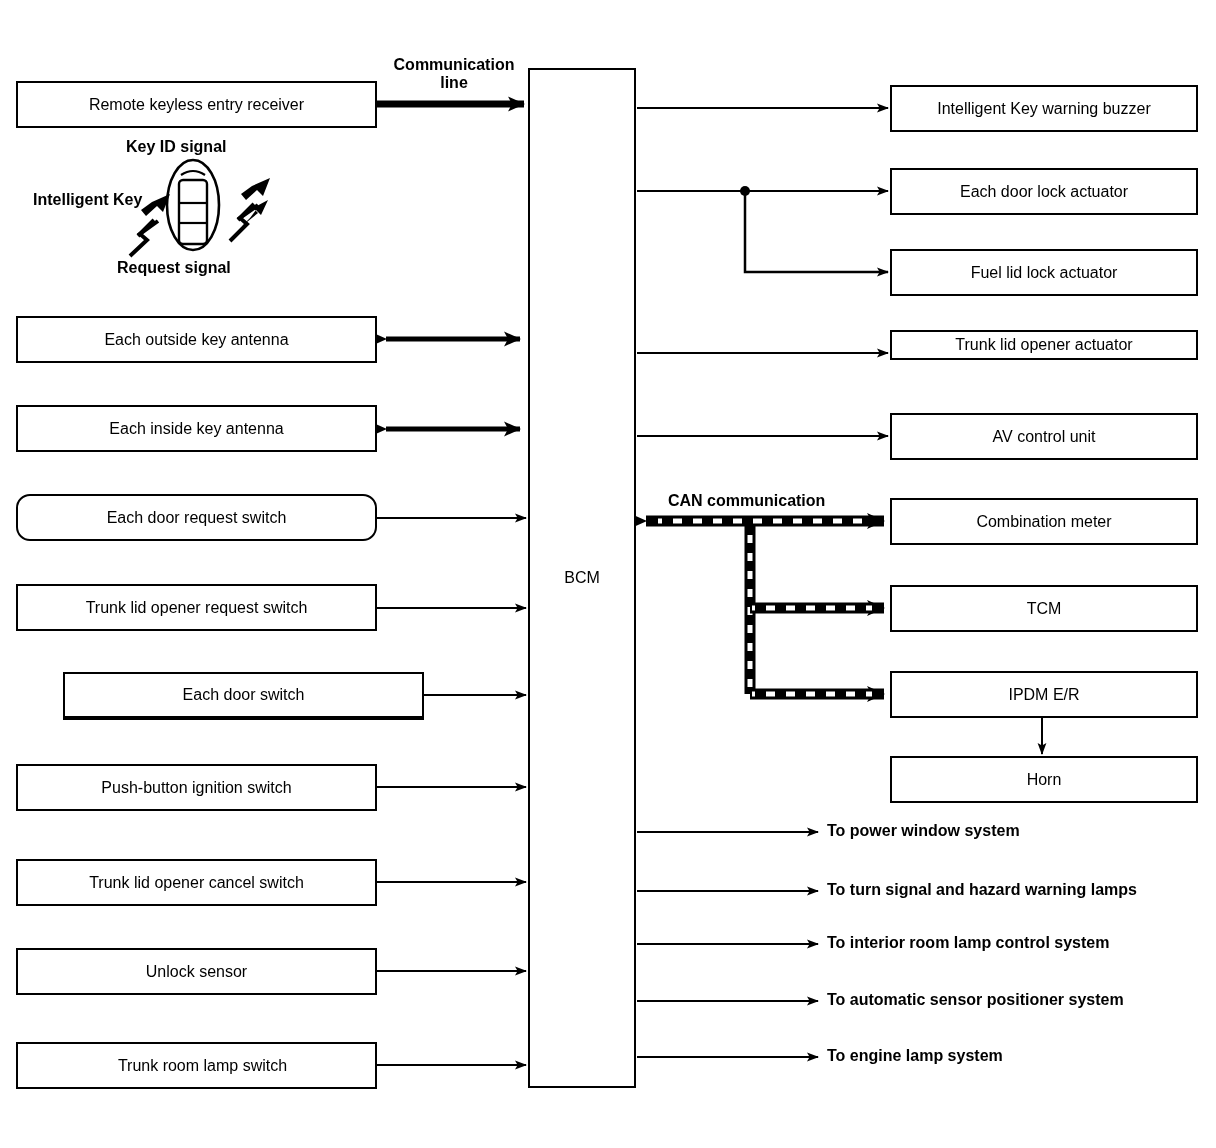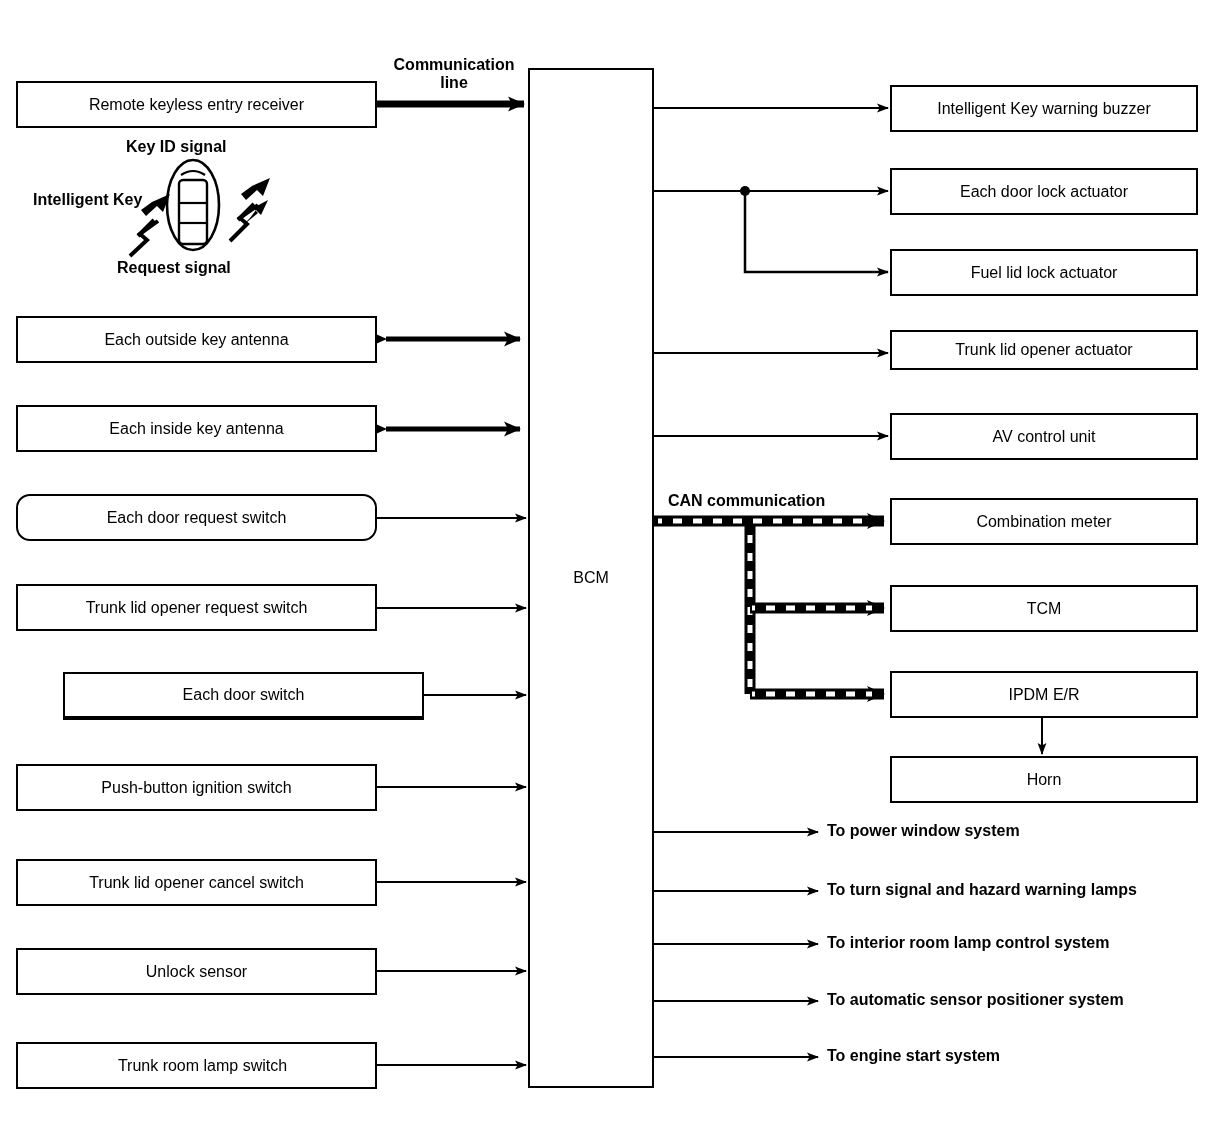--- a/index.html
+++ b/index.html
@@ -172,21 +172,21 @@
       <path d="M238,220 L254,204" stroke-width="4" fill="none"></path>
     </g>
 
     <g stroke="#000" fill="#000">
       <path d="M130,256 L147,240 L140,234 L158,221" stroke-width="4" fill="none"></path>
       <path d="M152,202 L170,194 L163,212 L157,206 L146,216 L141,210 Z" fill="#000" stroke-width="0"></path>
       <path d="M138,236 L154,220" stroke-width="4" fill="none"></path>
     </g>
   </svg>
 
-  <div class="bcm" style="left:528px;top:68px;width:126px;height:1020px;">
+  <div class="bcm" style="left:528px;top:68px;width:108px;height:1020px;">
     <span>BCM</span>
   </div>
 
   <div class="box" style="left:16px;top:81px;width:361px;height:47px;">
     <span>Remote keyless entry receiver</span>
   </div>
 
   <div class="box" style="left:16px;top:316px;width:361px;height:47px;">
     <span>Each outside key antenna</span>
   </div>
@@ -228,21 +228,21 @@
   </div>
 
   <div class="box" style="left:890px;top:168px;width:308px;height:47px;">
     <span>Each door lock actuator</span>
   </div>
 
   <div class="box" style="left:890px;top:249px;width:308px;height:47px;">
     <span>Fuel lid lock actuator</span>
   </div>
 
-  <div class="box" style="left:890px;top:330px;width:308px;height:40px;">
+  <div class="box" style="left:890px;top:330px;width:308px;height:30px;">
     <span>Trunk lid opener actuator</span>
   </div>
 
   <div class="box" style="left:890px;top:413px;width:308px;height:47px;">
     <span>AV control unit</span>
   </div>
 
   <div class="box" style="left:890px;top:498px;width:308px;height:47px;">
     <span>Combination meter</span>
   </div>
@@ -286,16 +286,16 @@
   <div class="lbl" style="left:827px;top:881px;">
     <span>To turn signal and hazard warning lamps</span>
   </div>
   <div class="lbl" style="left:827px;top:934px;">
     <span>To interior room lamp control system</span>
   </div>
   <div class="lbl" style="left:827px;top:991px;">
     <span>To automatic sensor positioner system</span>
   </div>
   <div class="lbl" style="left:827px;top:1047px;">
-    <span>To engine start system</span>
+    <span>To engine lamp system</span>
   </div>
 
 </div>
 
 </body></html>

